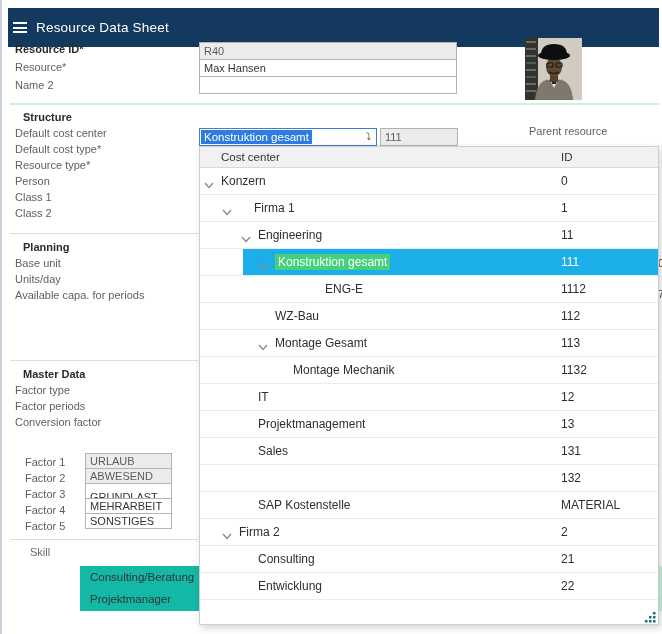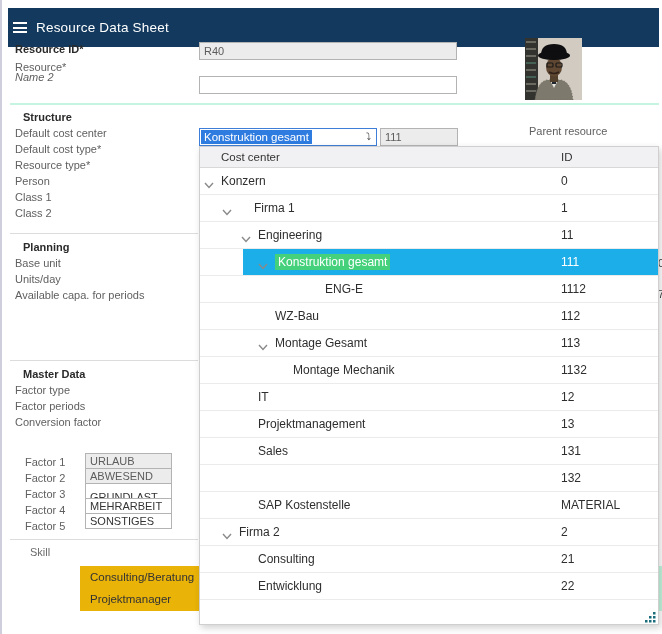--- a/index.html
+++ b/index.html
@@ -26,21 +26,21 @@
   .sep-mint{position:absolute;height:2px;background:#c7f3e1;}
   .sep-grey{position:absolute;height:1px;background:#dcdcdc;}
   
   .combo{position:absolute;left:197px;top:128px;width:178px;height:18px;box-sizing:border-box;
     border:1px solid #3f7ed8;background:#fff;display:flex;align-items:center;cursor:pointer;}
   .combo .sel{background:#2e7ce0;color:#fff;font-size:11.5px;padding:1px 3px;margin-left:1px;white-space:nowrap;}
   .combo .chev{margin-left:auto;margin-right:5px;color:#3a3a3a;font-size:10px;line-height:10px;}
   
   .photo{position:absolute;left:523px;top:38px;width:57px;height:62px;}
   
-  .skill-block{position:absolute;left:78px;top:566px;width:119px;height:45px;background:#eab308;overflow:hidden;}
+  .skill-block{position:absolute;left:78px;top:566px;width:119px;height:45px;background:#14b8a6;overflow:hidden;}
   .skill-row{height:22px;line-height:22px;padding-left:10px;font-size:11.5px;color:#333;white-space:nowrap;cursor:pointer;}
   .skill-edge{position:absolute;left:657px;top:566px;width:5px;height:45px;background:#c2f6dd;}
   .frag{position:absolute;width:6px;height:13px;overflow:hidden;font-size:11px;color:#444;}
   
   .dropdown{position:absolute;left:197px;top:146px;width:460px;height:479px;background:#fff;
     border:1px solid #cfcfcf;box-sizing:border-box;box-shadow:2px 3px 7px rgba(0,0,0,.18);}
   .dd-header{position:relative;height:20px;background:#f1f1f4;border-bottom:1px solid #d8d8d8;
     font-size:11.5px;color:#333;line-height:20px;}
   .dd-header .c1{position:absolute;left:21px;}
   .dd-header .c2{position:absolute;left:361px;}
@@ -64,22 +64,23 @@
     <div class="hamburger">
         <span></span>
         <span></span>
         <span></span>
       </div>
     <div class="title">Resource Data Sheet</div>
   </div>
 
   <div class="lbl bold" style="left:13px;top:43px;">Resource ID*</div>
   <div class="lbl" style="left:13px;top:61px;">Resource*</div>
-  <div class="lbl" style="left:13px;top:71px;font-style:italic;">Name 2</div>
+  <div class="lbl" style="left:13px;top:79px;">Name 2</div>
   <input class="field disabled" style="left: 197px; top: 42px; width: 258px; height: 18px;" readonly="" value="R40">
+  <input class="field" style="left: 197px; top: 59px; width: 258px; height: 18px;" value="Max Hansen">
   <input class="field" style="left: 197px; top: 76px; width: 258px; height: 18px;">
 
   <div class="photo">
     <svg width="57" height="62" viewBox="0 0 57 62">
       <rect width="57" height="62" fill="#d2cbc1"></rect>
       <rect width="13" height="62" fill="#32322f"></rect>
       <rect x="1" y="3" width="10" height="2" fill="#6a6a60"></rect>
         <rect x="1" y="10" width="10" height="2" fill="#6a6a60"></rect>
       <rect x="1" y="17" width="10" height="2" fill="#6a6a60"></rect>
         <rect x="1" y="24" width="10" height="2" fill="#456055"></rect>

